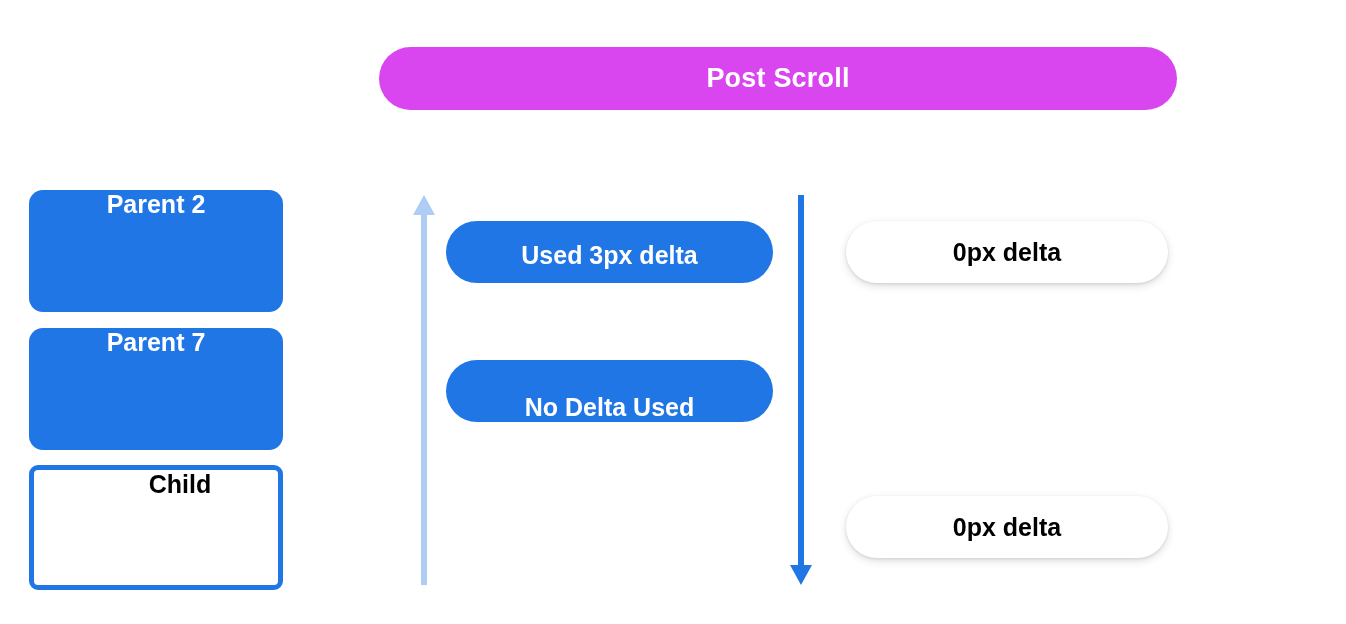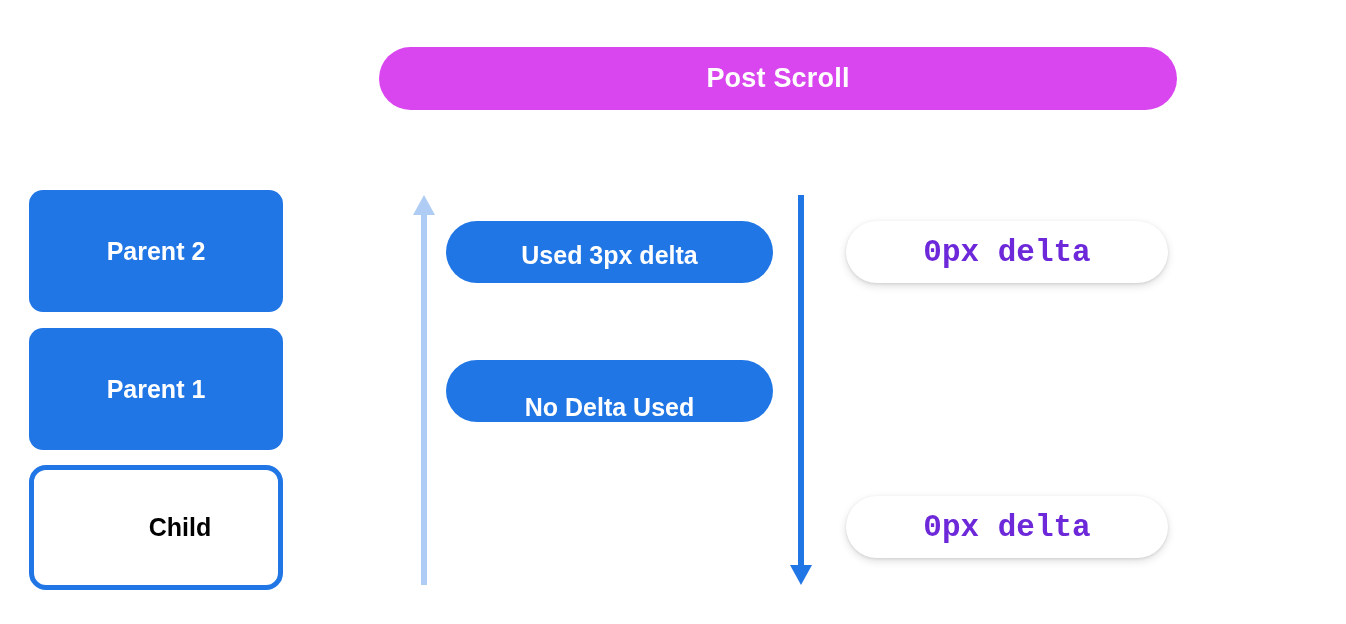--- a/index.html
+++ b/index.html
@@ -40,37 +40,37 @@
     font-weight: bold;
     letter-spacing: 0.2px;
   }
 
   
   .node-box {
     position: absolute;
     left: 29px;
     width: 254px;
     display: flex;
-    align-items: center;
+    align-items: flex-start;
     justify-content: center;
     box-sizing: border-box;
   }
   .node-box.filled {
     background: #2176e6;
     border-radius: 14px;
   }
   .node-box.filled .label {
     color: #ffffff;
     font-size: 25px;
     font-weight: bold;
   }
   .node-box.outlined {
     background: #ffffff;
     border: 5px solid #2176e6;
-    border-radius: 17px;
+    border-radius: 9px;
     padding-left: 48px;
   }
   .node-box.outlined .label {
     color: #000000;
     font-size: 25px;
     font-weight: bold;
   }
 
   #node-parent-2 { top: 190px; height: 122px; }
   #node-parent-1 { top: 328px; height: 122px; }
@@ -148,24 +148,23 @@
     margin-top: 7px;
   }
   .pill.white {
     left: 846px;
     width: 322px;
     height: 62px;
     background: #ffffff;
     box-shadow: 0 3px 9px rgba(0,0,0,0.13), 0 1px 3px rgba(0,0,0,0.10);
   }
   .pill.white .label {
-    color: #6d28d9;
-    font-size: 31px;
-    font-weight: bold;
-    font-family: Liberation Mono, monospace;
+    color: #000000;
+    font-size: 25px;
+    font-weight: bold;
   }
 
   #pill-used-delta   { top: 221px; }
   #pill-no-delta     { top: 360px; align-items: flex-end; }
   #pill-right-top    { top: 221px; }
   #pill-right-bottom { top: 496px; }
 </style>
 </head>
 <body>
 
@@ -173,21 +172,21 @@
 
   <div class="title-banner">
     <span class="label">Post Scroll</span>
   </div>
 
   <div class="node-box filled" id="node-parent-2">
     <span class="label">Parent 2</span>
   </div>
 
   <div class="node-box filled" id="node-parent-1">
-    <span class="label">Parent 1</span>
+    <span class="label">Parent 7</span>
   </div>
 
   <div class="node-box outlined" id="node-child">
     <span class="label">Child</span>
   </div>
 
   <div class="arrow" id="arrow-up">
     <div class="head"></div>
     <div class="shaft"></div>
   </div>

